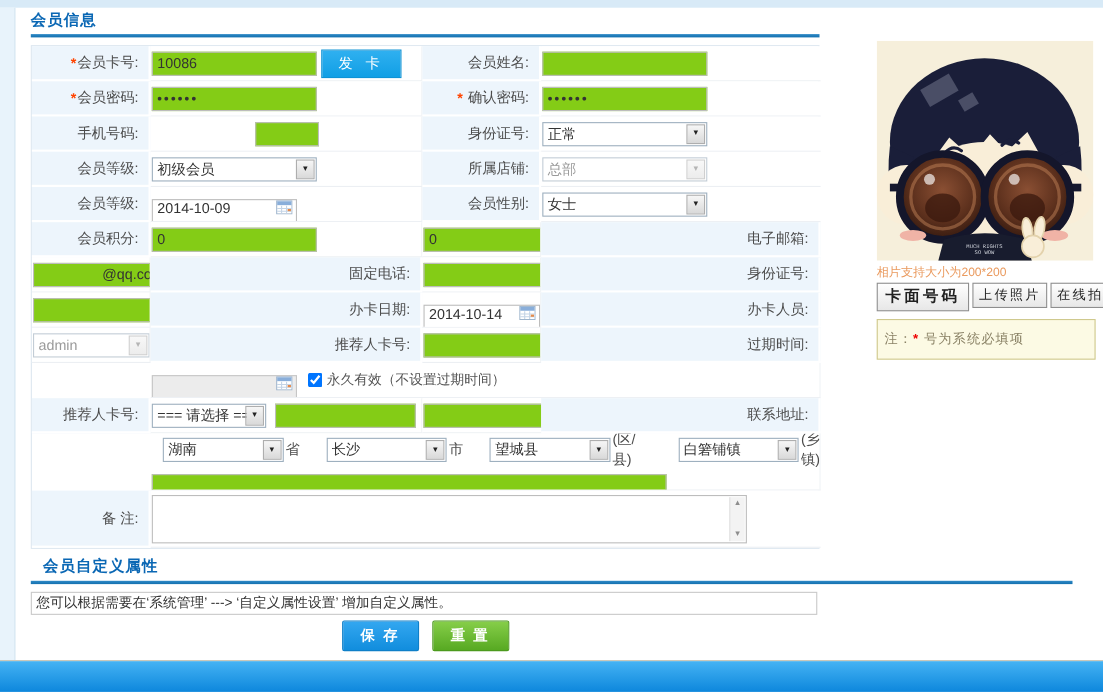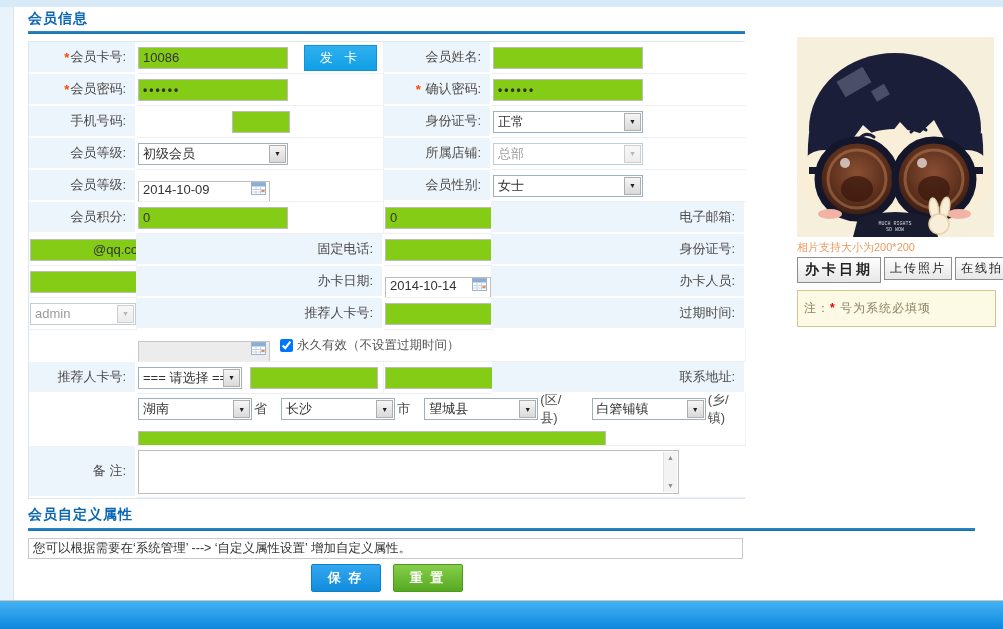--- a/index.html
+++ b/index.html
@@ -51,32 +51,32 @@
     position:relative; height:22px; border:1px solid #9eb0bf; background:#fff;
     display:flex; align-items:center; padding-left:4px; color:#333; cursor:default;
   }
   .sel .arr {
     position:absolute; right:1px; top:1px; bottom:1px; width:17px;
     background:linear-gradient(#f6f6f6,#d9d9d9); border:1px solid #aeaeae;
     display:flex; align-items:center; justify-content:center; font-size:7px; color:#222;
   }
   .sel.dis { color:#9a9a9a; border-color:#c3cdd6; }
   .sel.dis .arr { color:#b5b5b5; background:linear-gradient(#f8f8f8,#ececec); border-color:#cfcfcf; }
-  .sel.w150 { width:150px; } .sel.w118 { width:118px; } .sel.w104 { width:104px; } .sel.w95 { width:117px; }
+  .sel.w150 { width:150px; } .sel.w118 { width:118px; } .sel.w104 { width:104px; } .sel.w95 { width:117px;margin-left:10px; }
 
   .datebox {
     width:132px; height:22px; border:1px solid #bdbdbd; background:#fff;
     display:flex; align-items:flex-start;margin-top:13px;
   }
   .datebox .dtxt { flex:1; padding-left:4px; color:#333; }
   .datebox.dis { background:#ececec; border-color:#c6c6c6; }
   .cal { width:15px; height:13px; margin-right:3px; flex:0 0 auto; }
 
   .btn-issue {
-    margin-left:16px; width:73px; height:26px; border:1px solid #0f93d6; cursor:pointer;
+    margin-left:4px; width:73px; height:26px; border:1px solid #0f93d6; cursor:pointer;
     background:linear-gradient(#2fb0f0,#119fe5); color:#fff; font-size:13px; letter-spacing:4px;
   }
   .chk { margin-left:10px; margin-right:4px; }
   .chk-lab { color:#555; font-size:12.5px; }
 
   .addr-cell { flex-direction:column; align-items:flex-start; justify-content:center; gap:4px; }
   .addr-line { display:flex; align-items:center; }
   .addr-suffix { margin:0 14px 0 2px; color:#4b4b4b; }
   .addr-suffix.last { margin-right:0; }
 
@@ -395,30 +395,30 @@
       <path d="M92,182 q5,6 12,0" stroke="#c2705e" stroke-width="2.5" fill="none" stroke-linecap="round"></path>
       <path d="M56,200 L61,181 Q98,169 136,181 L141,200 Z" fill="#181c2e"></path>
       <text x="98" y="188" font-size="5" fill="#cfd2da" text-anchor="middle" font-family="Liberation Mono, monospace">MUCH RIGHTS</text>
       <text x="98" y="194" font-size="5" fill="#cfd2da" text-anchor="middle" font-family="Liberation Mono, monospace">SO WOW</text>
       <ellipse cx="137" cy="172" rx="4.5" ry="11" fill="#f9eed8" stroke="#e3d2ac" stroke-width="1.5" transform="rotate(-8 137 172)"></ellipse>
       <ellipse cx="148" cy="171" rx="4.5" ry="11" fill="#f9eed8" stroke="#e3d2ac" stroke-width="1.5" transform="rotate(10 148 171)"></ellipse>
       <circle cx="142" cy="187" r="10" fill="#f9eed8" stroke="#e3d2ac" stroke-width="1.5"></circle>
     </svg>
     <div class="photo-cap">相片支持大小为200*200</div>
     <div class="photo-btns">
-      <button class="pbtn big">办卡日期</button>
+      <button class="pbtn big">卡面号码</button>
       <button class="pbtn">上传照片</button>
       <button class="pbtn">在线拍摄</button>
     </div>
     <div class="note-box">
       <span>注：</span><span class="star">*</span><span> 号为系统必填项</span>
     </div>
   </div>
 
-  <div class="sec-title" style="left:28px;top:506px;">会员自定义属性</div>
+  <div class="sec-title" style="left:39px;top:506px;">会员自定义属性</div>
   <div class="rule" style="left:28px;top:528px;width:947px;"></div>
   <div class="hint-box">您可以根据需要在‘系统管理’ ---&gt; ‘自定义属性设置’ 增加自定义属性。</div>
 
   <div class="btnrow">
     <button class="btn-save">保 存</button>
     <button class="btn-reset">重 置</button>
   </div>
 
   <div class="footer"></div>
 </div>

